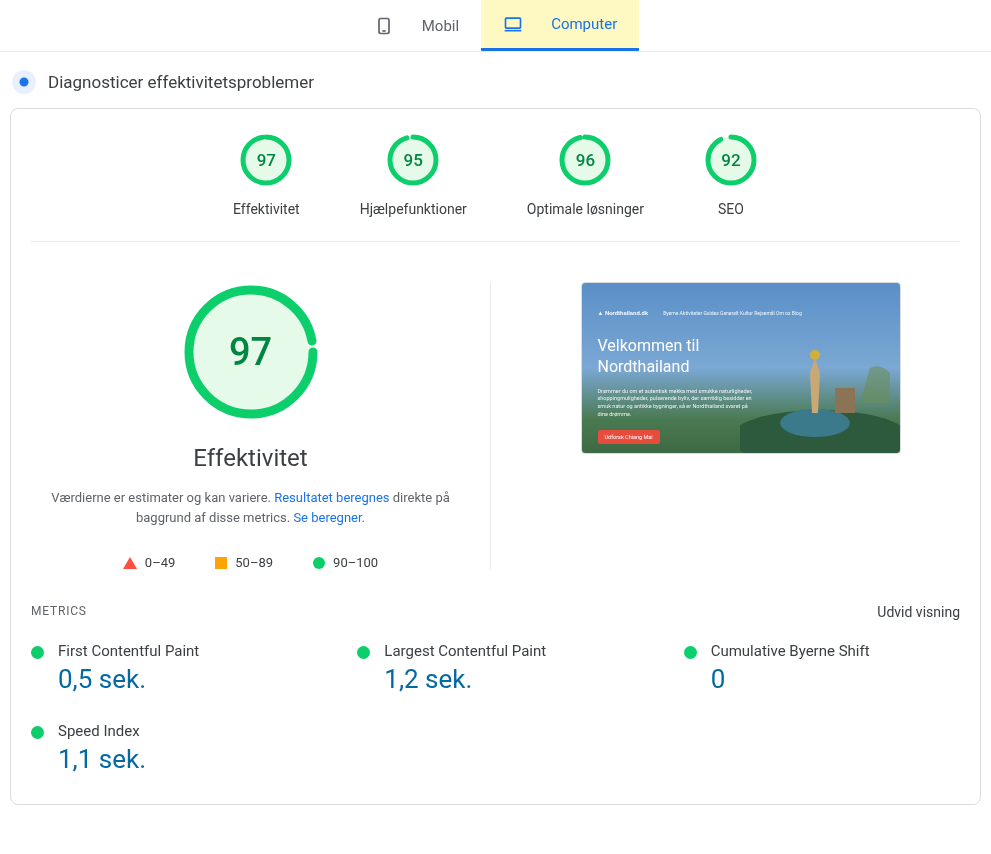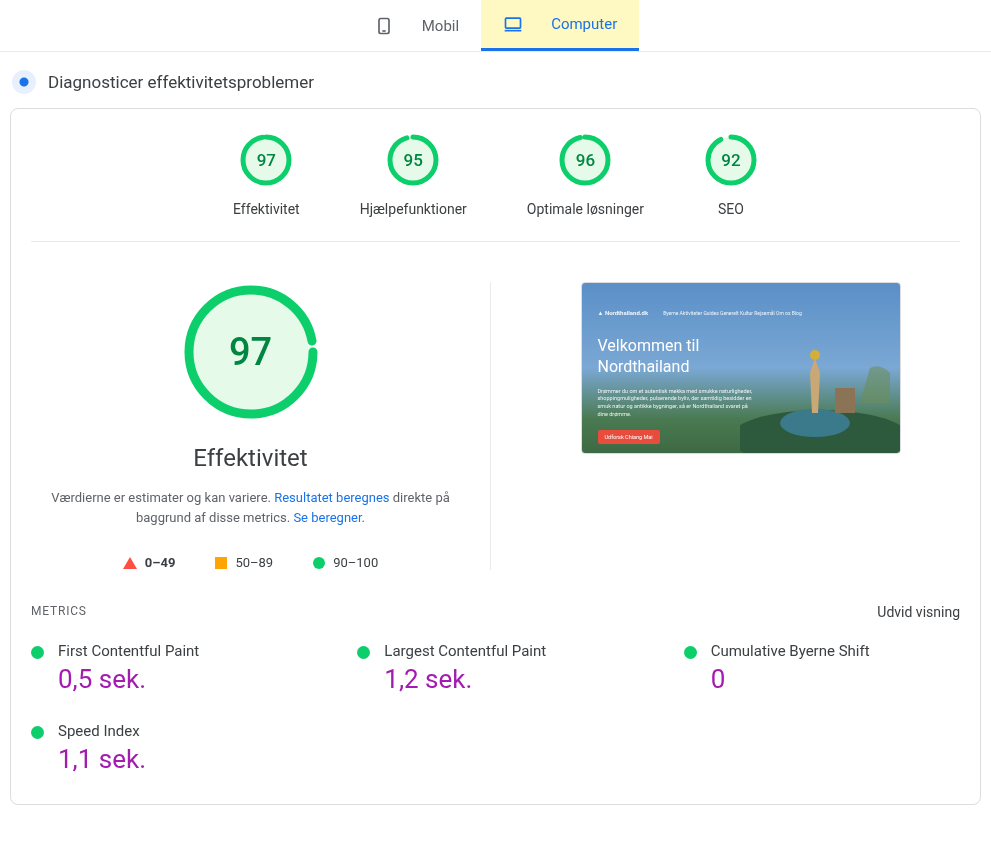--- a/index.html
+++ b/index.html
@@ -50,21 +50,21 @@
 .preview-scene { position: absolute; right: 0; bottom: 0; width: 160px; height: 130px; }
 
 .metrics-head { display: flex; justify-content: space-between; margin-top: 34px; font-size: 12px; letter-spacing: 0.8px; }
 .metrics-head .left { color: #5f6368; }
 .metrics-head .right { color: #3c4043; cursor: pointer; letter-spacing: 0; font-size: 14px; }
 
 .metrics-grid { display: grid; grid-template-columns: 1fr 1fr 1fr; gap: 28px 50px; margin-top: 22px; }
 .metric { display: flex; gap: 14px; }
 .metric .dot { width: 13px; height: 13px; border-radius: 50%; background: #0cce6b; margin-top: 4px; flex-shrink: 0; }
 .metric-name { font-size: 15px; color: #3c4043; }
-.metric-val { font-size: 26px; color: #a21caf; margin-top: 4px; }
+.metric-val { font-size: 26px; color: #0369a1; margin-top: 4px; }
 </style>
 </head>
 <body>
 
 <div class="tabs">
   <div class="tab">
     <svg viewBox="0 0 24 24">
         <rect x="6" y="3" width="12" height="18" rx="2"></rect>
         <line x1="10" y1="18" x2="14" y2="18"></line>
       </svg>
@@ -138,21 +138,21 @@
         </svg>
         <div class="gauge-num">97</div>
       </div>
       <div class="hero-title">Effektivitet</div>
       <div class="hero-desc">
         <span>Værdierne er estimater og kan variere. </span><a href="#">Resultatet beregnes</a><span> direkte på baggrund af disse metrics. </span><a href="#">Se beregner</a>.
       </div>
       <div class="legend">
         <span>
             <i class="tri"></i>
-            <b style="font-weight:700">0–49</b>
+            <b style="font-weight:400">0–49</b>
           </span>
         <span>
             <i class="sq"></i>
             <b style="font-weight:400">50–89</b>
           </span>
         <span>
             <i class="circ"></i>
             <b style="font-weight:400">90–100</b>
           </span>
       </div>

